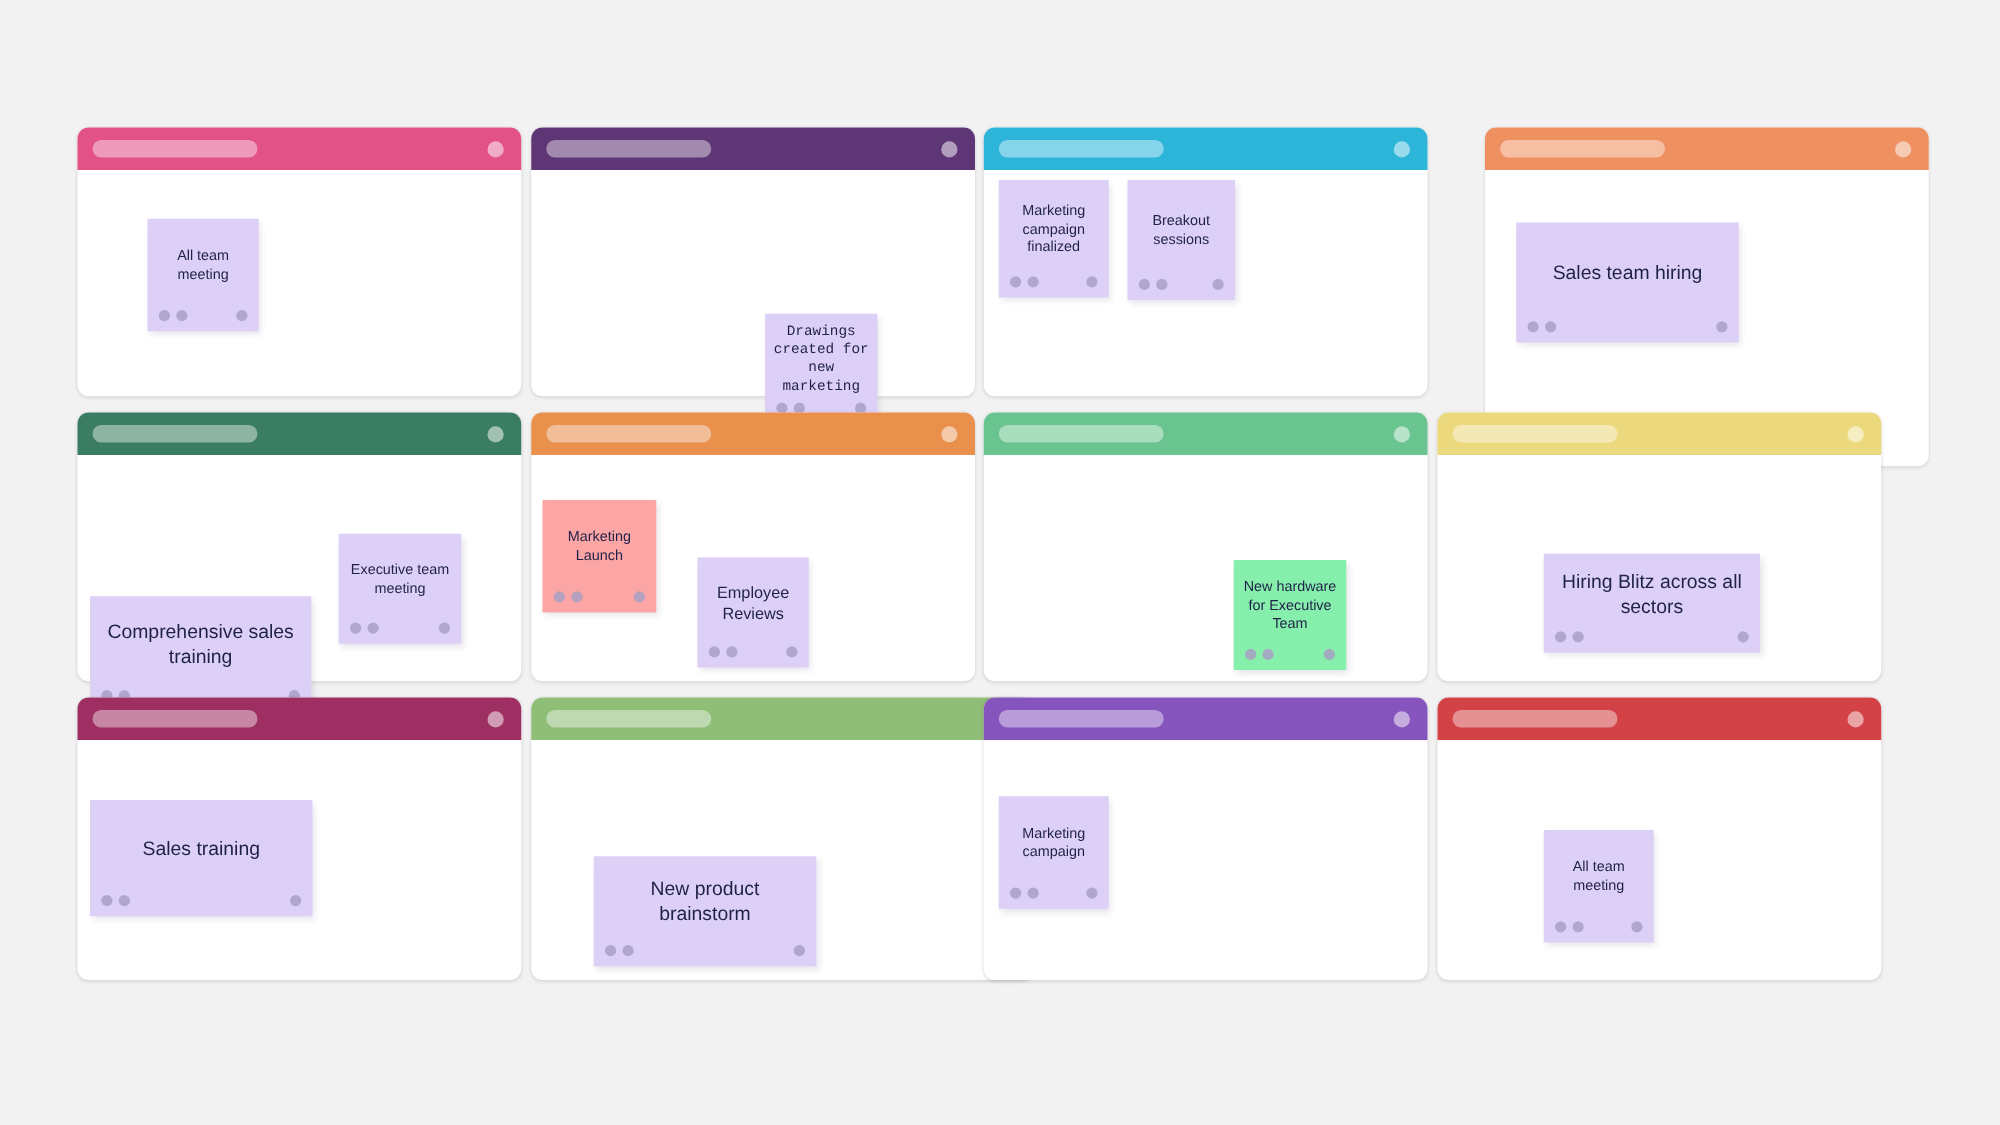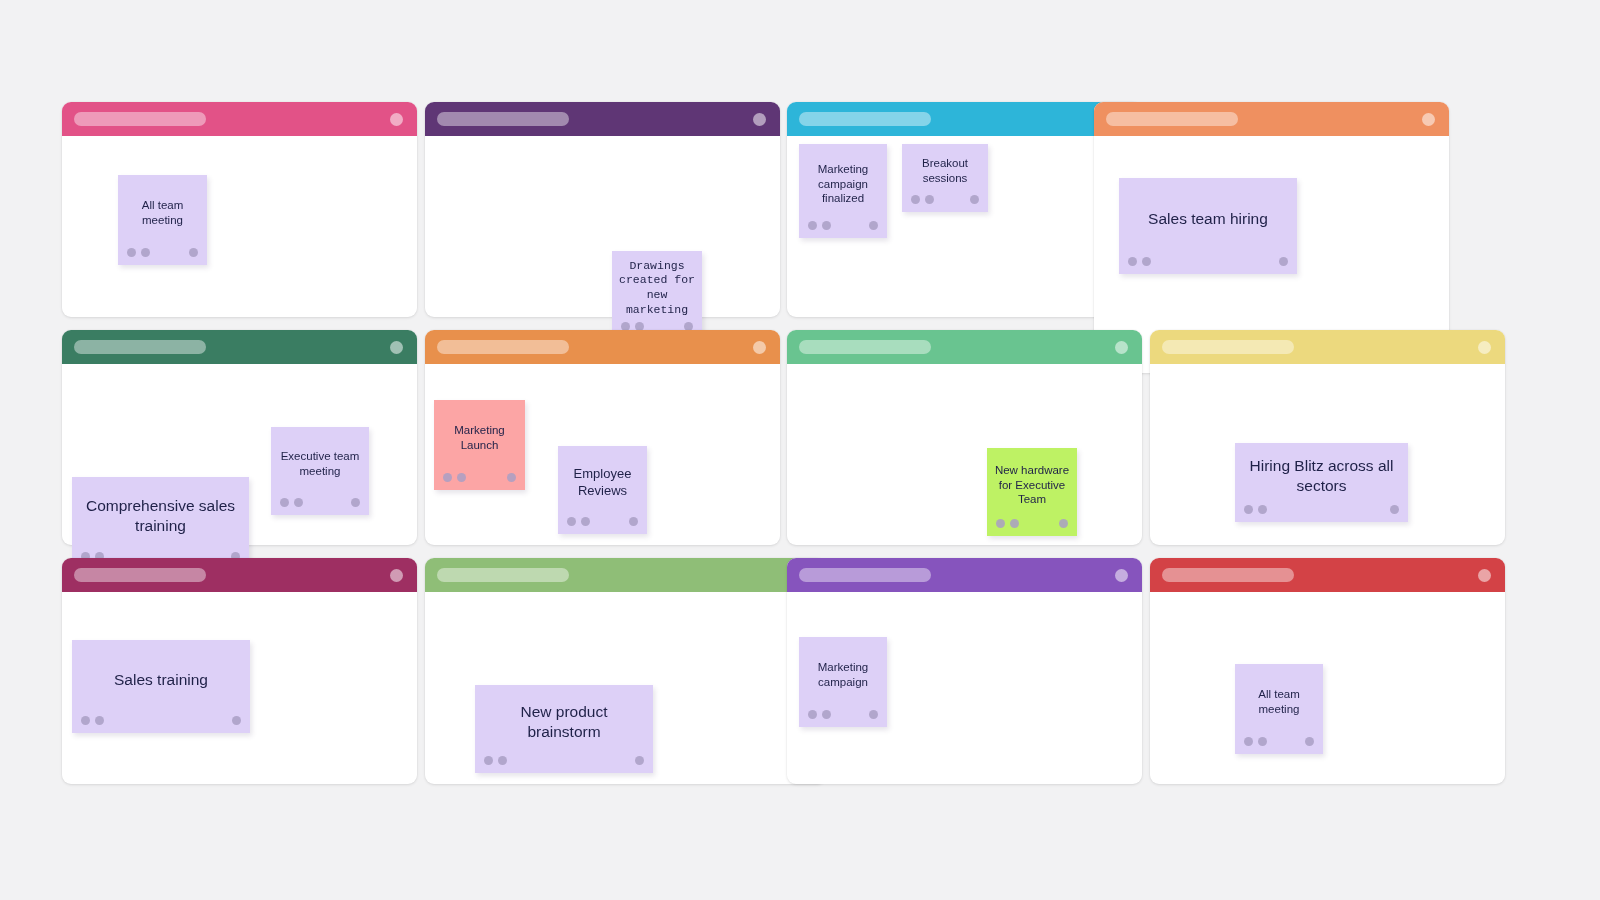--- a/index.html
+++ b/index.html
@@ -155,31 +155,31 @@
       </div>
       <div class="card-body">
         <div class="sticky-note note-size-small" style="left: 12px; top: 8px; width: 88px; height: 94px; background: rgb(221, 208, 247);">
           <div class="note-text" style="color: rgb(31, 33, 72);">Marketing campaign finalized</div>
           <div class="note-dots">
             <div class="note-dot dot-a" style="background: rgb(169, 159, 196);"></div>
             <div class="note-dot dot-b" style="background: rgb(169, 159, 196);"></div>
             <div class="note-dot dot-c" style="background: rgb(169, 159, 196);"></div>
           </div>
         </div>
-        <div class="sticky-note note-size-small" style="left: 115px; top: 8px; width: 86px; height: 68px; background: rgb(221, 208, 247);">
+        <div class="sticky-note note-size-small" style="left: 115px; top: 8px; width: 86px; height: 96px; background: rgb(221, 208, 247);">
           <div class="note-text" style="color: rgb(31, 33, 72);">Breakout sessions</div>
           <div class="note-dots">
             <div class="note-dot dot-a" style="background: rgb(169, 159, 196);"></div>
             <div class="note-dot dot-b" style="background: rgb(169, 159, 196);"></div>
             <div class="note-dot dot-c" style="background: rgb(169, 159, 196);"></div>
           </div>
         </div>
       </div>
     </div>
-    <div class="board-card" style="left: 1094px; top: 102px; width: 355px; height: 271px;">
+    <div class="board-card" style="left: 1188px; top: 102px; width: 355px; height: 271px;">
       <div class="card-header" style="background: rgb(239, 144, 96);">
         <div class="header-pill"></div>
         <div class="header-avatar"></div>
       </div>
       <div class="card-body">
         <div class="sticky-note note-size-large" style="left: 25px; top: 42px; width: 178px; height: 96px; background: rgb(221, 208, 247);">
           <div class="note-text" style="color: rgb(31, 33, 72);">Sales team hiring</div>
           <div class="note-dots">
             <div class="note-dot dot-a" style="background: rgb(169, 159, 196);"></div>
             <div class="note-dot dot-b" style="background: rgb(169, 159, 196);"></div>
@@ -235,21 +235,21 @@
           </div>
         </div>
       </div>
     </div>
     <div class="board-card" style="left: 787px; top: 330px; width: 355px; height: 215px;">
       <div class="card-header" style="background: rgb(105, 196, 144);">
         <div class="header-pill"></div>
         <div class="header-avatar"></div>
       </div>
       <div class="card-body">
-        <div class="sticky-note note-size-small" style="left: 200px; top: 84px; width: 90px; height: 88px; background: #bef264;">
+        <div class="sticky-note note-size-small" style="left: 200px; top: 84px; width: 90px; height: 88px; background: #86efac;">
           <div class="note-text" style="color: rgb(31, 33, 72);">New hardware for Executive Team</div>
           <div class="note-dots">
             <div class="note-dot dot-a" style="background: rgb(169, 159, 196);"></div>
             <div class="note-dot dot-b" style="background: rgb(169, 159, 196);"></div>
             <div class="note-dot dot-c" style="background: rgb(169, 159, 196);"></div>
           </div>
         </div>
       </div>
     </div>
     <div class="board-card" style="left: 1150px; top: 330px; width: 355px; height: 215px;">

